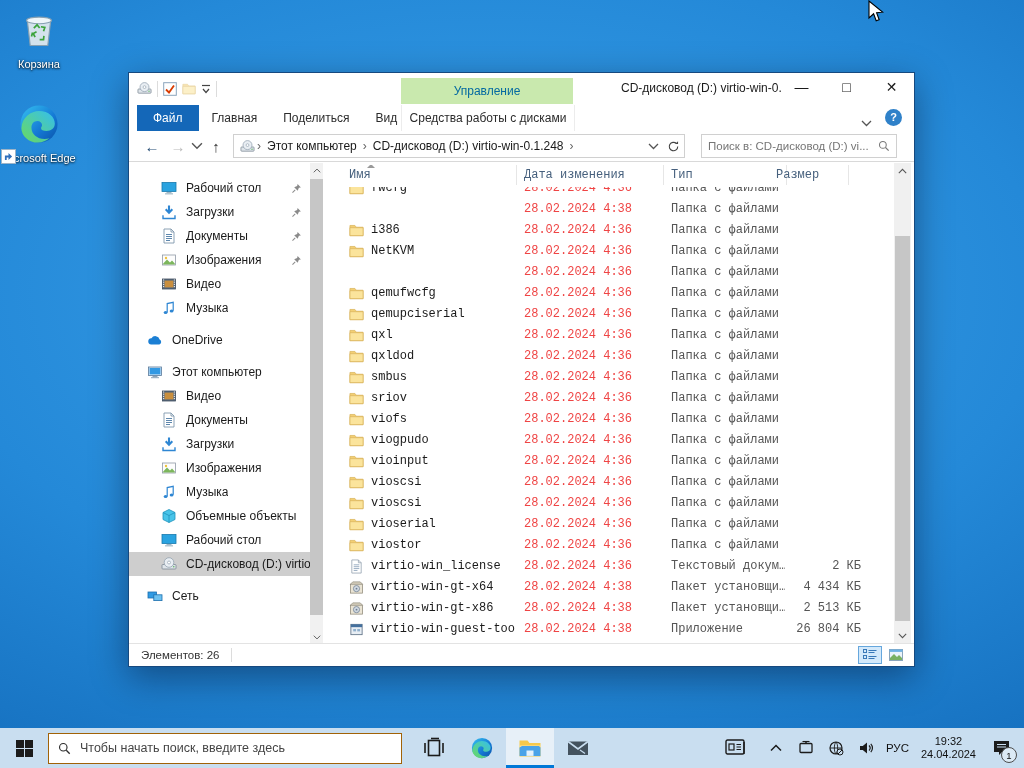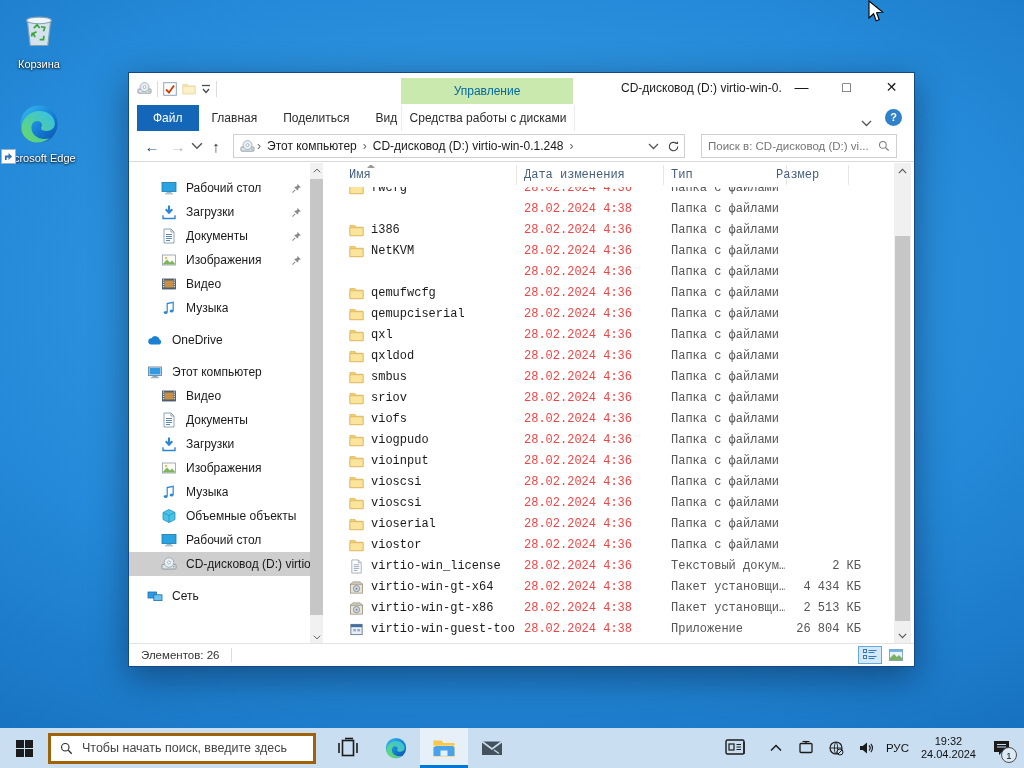--- a/index.html
+++ b/index.html
@@ -87,21 +87,21 @@
   .sdiv{width:1px;height:14px;background:#dcdcdc;margin-left:12px;}
   .viewbtns{margin-left:auto;margin-right:6px;display:flex;gap:2px;}
   .viewbtn{width:24px;height:18px;display:flex;align-items:center;justify-content:center;box-sizing:border-box;border:1px solid transparent;}
   .viewbtn.active{background:#d3e9fb;border:1px solid #66a7dd;}
   .viewbtn svg{width:14px;height:12px;}
 
   
   .taskbar{position:absolute;left:0;bottom:0;width:1024px;height:40px;background:var(--taskbar,#c9def0);display:flex;align-items:center;}
   .tb-start{width:48px;height:40px;display:flex;align-items:center;justify-content:center;}
   .tb-start svg{width:17px;height:17px;}
-  .tb-search{width:268px;height:31px;background:#fff;border:3px solid #a16207;display:flex;align-items:center;box-sizing:border-box;padding:0 9px;gap:9px;}
+  .tb-search{width:354px;height:31px;background:#fff;border:1px solid #a16207;display:flex;align-items:center;box-sizing:border-box;padding:0 9px;gap:9px;}
   .tb-search svg{width:13px;height:13px;}
   .tb-ph{font-size:12.5px;color:#454545;white-space:nowrap;}
   .tb-tile{width:48px;height:40px;display:flex;align-items:center;justify-content:center;position:relative;}
   .tb-tile .icon{width:24px;height:24px;}
   .tb-tile.active{background:rgba(255,255,255,.55);}
   .tb-tile.active::after{content:'';position:absolute;left:0;right:0;bottom:0;height:3px;background:var(--accent,#0078d7);}
   .tray{margin-left:auto;display:flex;align-items:center;height:40px;}
   .tray-ic{width:24px;height:40px;display:flex;align-items:center;justify-content:center;margin:0 3px;}
   .tray-ic svg{width:16px;height:16px;}
   .tray-ic.wide{width:30px;margin-right:10px;}

